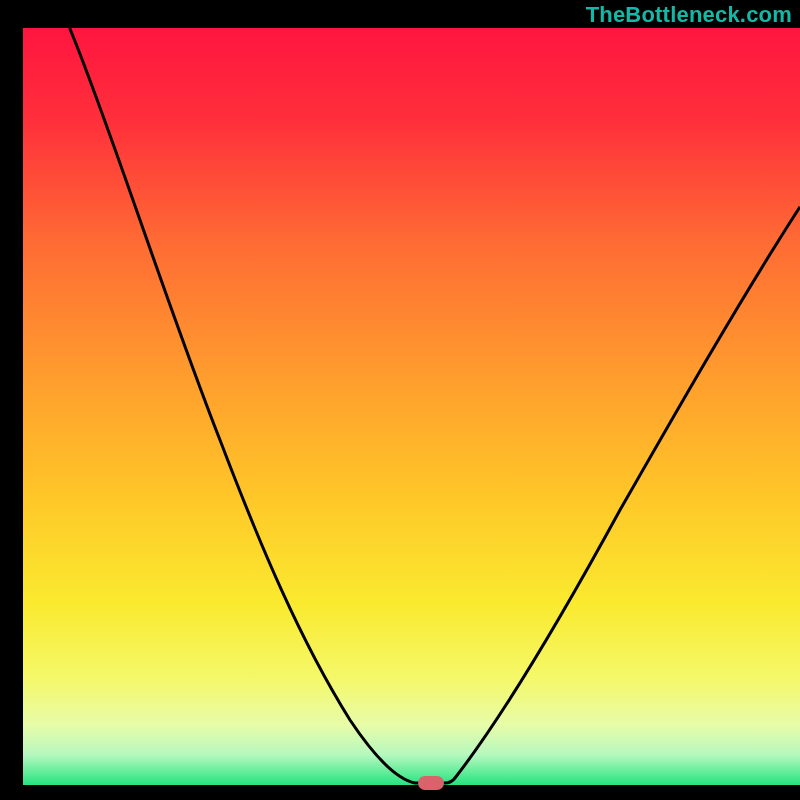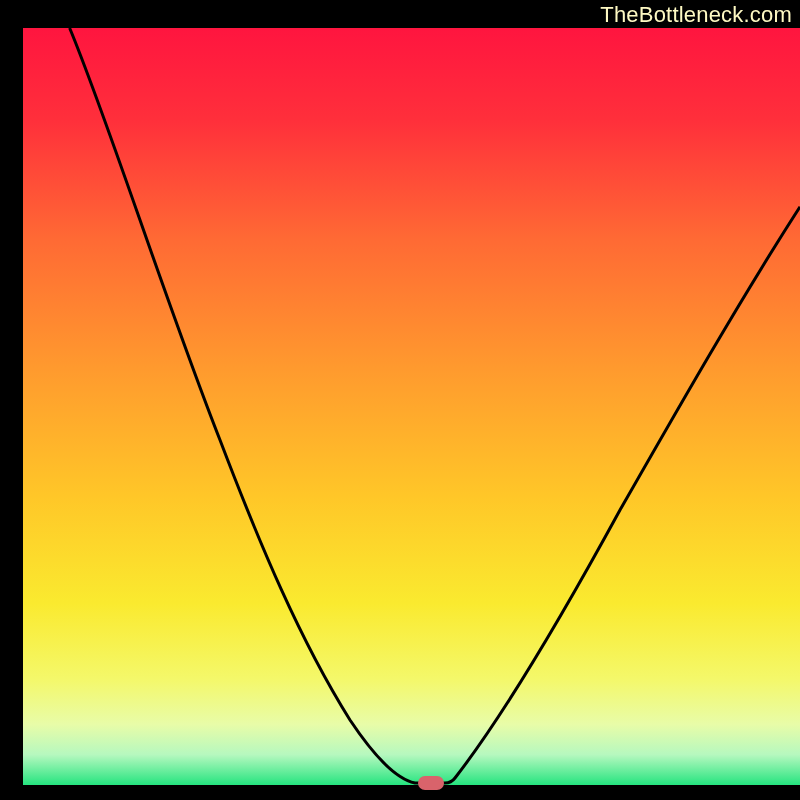--- a/index.html
+++ b/index.html
@@ -14,23 +14,23 @@
   .frame {
     position: relative;
     width: 800px;
     height: 800px;
     background: #000;
   }
   .watermark {
     position: absolute;
     top: 2px;
     right: 8px;
-    color: #fef9c3;
+    color: #14b8a6;
     font-size: 22px;
-    font-weight: 400;
+    font-weight: 700;
     z-index: 20;
     letter-spacing: 0.2px;
   }
   svg.plot {
     position: absolute;
     left: 0;
     top: 0;
   }
 </style>
 </head>

